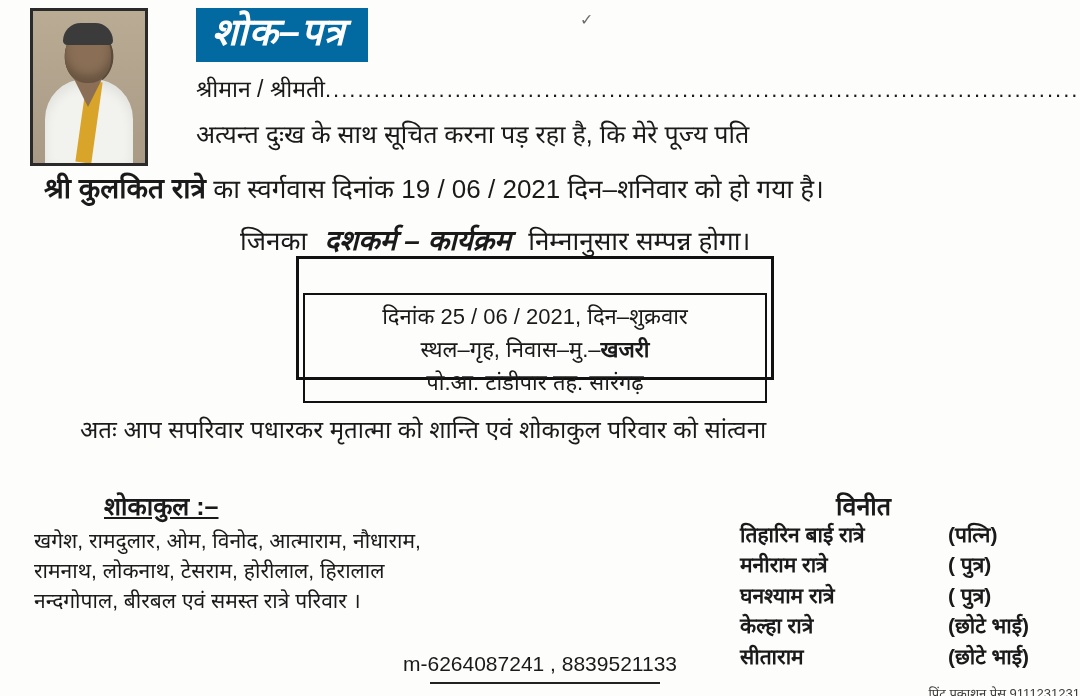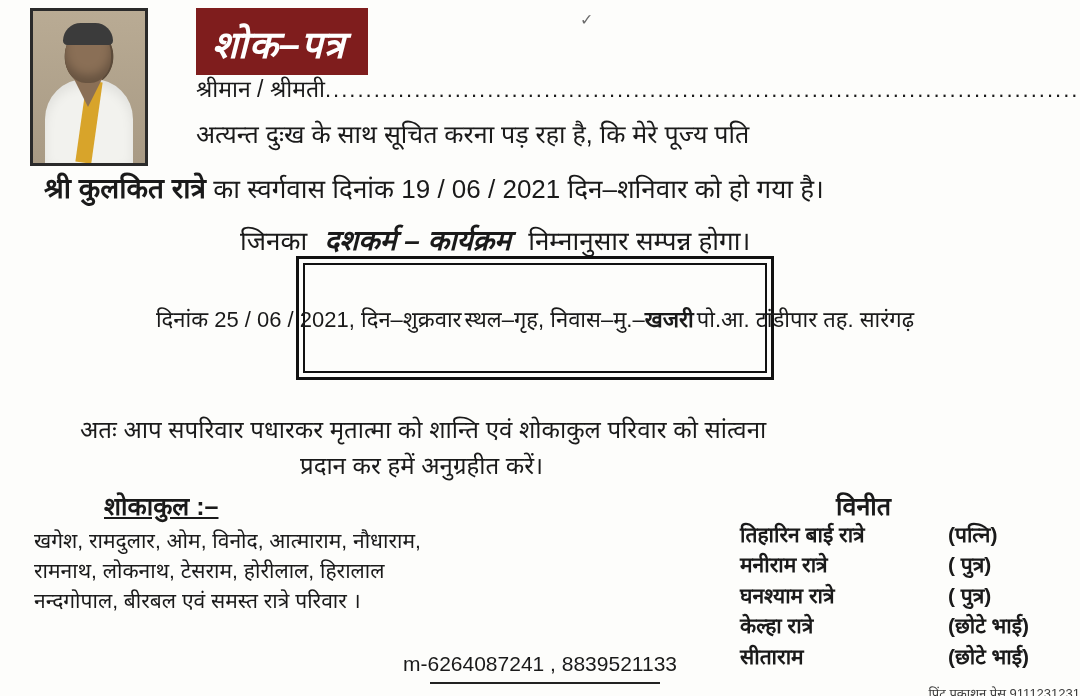--- a/index.html
+++ b/index.html
@@ -86,23 +86,23 @@
     height: 30px;
     background: #8a6f56;
     clip-path: polygon(50% 100%, 0 0, 100% 0);
   }
 
   
   .title-banner {
     position: absolute;
     left: 196px;
     top: 8px;
-    background: #7f1d1d;
+    background: #0369a1;
     color: #ffffff;
-    padding: 17px 22px 8px 16px;
+    padding: 4px 22px 8px 16px;
     font-size: 38px;
     font-weight: bold;
     font-style: italic;
     letter-spacing: 1px;
     line-height: 1.1;
   }
 
   .line {
     position: absolute;
     white-space: nowrap;
@@ -157,23 +157,25 @@
     border: 3px solid #111111;
     padding: 4px;
     box-sizing: border-box;
   }
   .venue-inner {
     width: 100%;
     height: 100%;
     border: 2px solid #111111;
     box-sizing: border-box;
     display: flex;
+    flex-direction: column;
     align-items: center;
     justify-content: center;
     gap: 3px;
+    margin-top: 30px;
   }
   .venue-line {
     font-size: 22px;
     white-space: nowrap;
   }
   .venue-line b { font-weight: bold; }
 
   .l-atah1 {
     left: 80px;
     top: 412px;
@@ -301,21 +303,20 @@
     <div class="venue-inner">
       <div class="venue-line">दिनांक 25 / 06 / 2021, दिन–शुक्रवार</div>
       <div class="venue-line">
         <span>स्थल–गृह, निवास–मु.–</span><b>खजरी</b>
       </div>
       <div class="venue-line">पो.आ.  टांडीपार तह.  सारंगढ़</div>
     </div>
   </div>
 
   <div class="line l-atah1">अतः आप सपरिवार पधारकर मृतात्मा को शान्ति एवं शोकाकुल परिवार को सांत्वना</div>
-  <div class="line l-atah2">प्रदान कर हमें अनुग्रहीत करें।</div>
 
   <div class="shokakul-head">शोकाकुल :–</div>
   <div class="shokakul-list">
     <div>खगेश, रामदुलार, ओम, विनोद, आत्माराम, नौधाराम,</div>
     <div>रामनाथ, लोकनाथ, टेसराम, होरीलाल, हिरालाल</div>
     <div>नन्दगोपाल, बीरबल एवं समस्त रात्रे परिवार ।</div>
   </div>
 
   <div class="vineet-head">विनीत</div>
   <div class="vineet-list">

